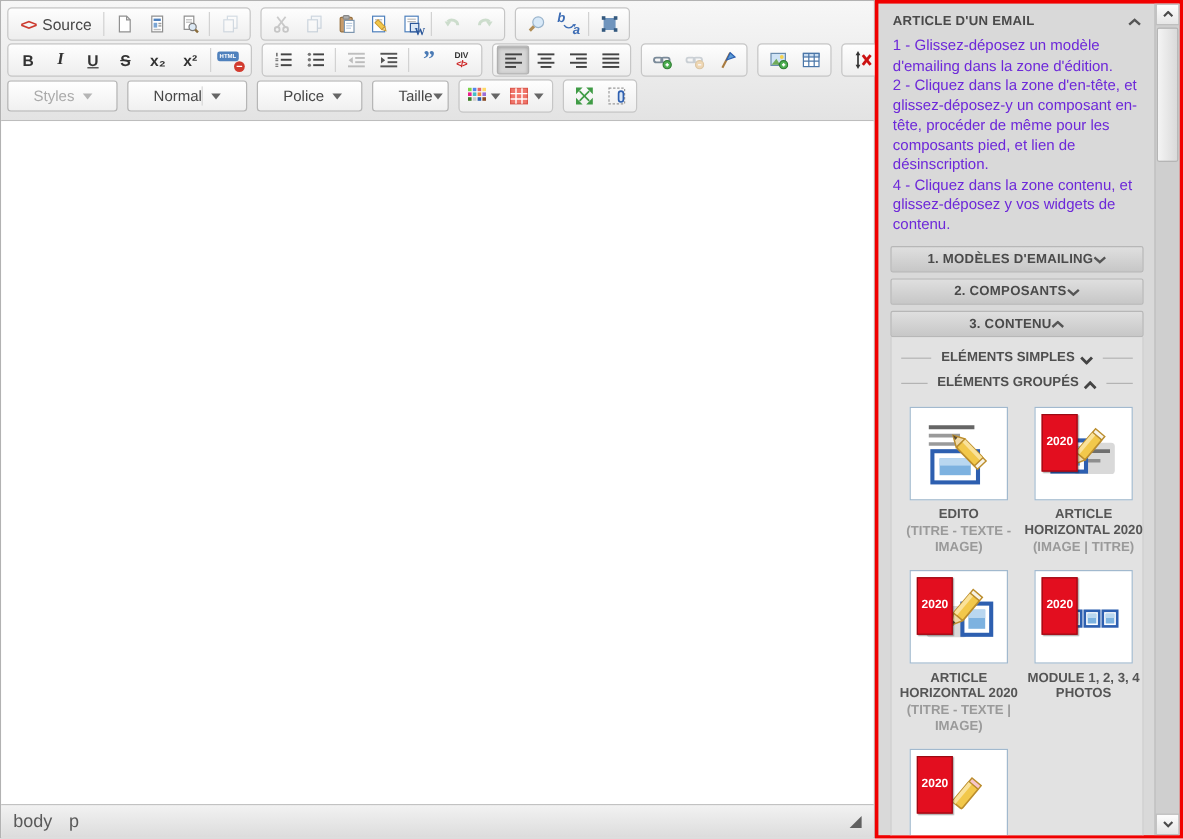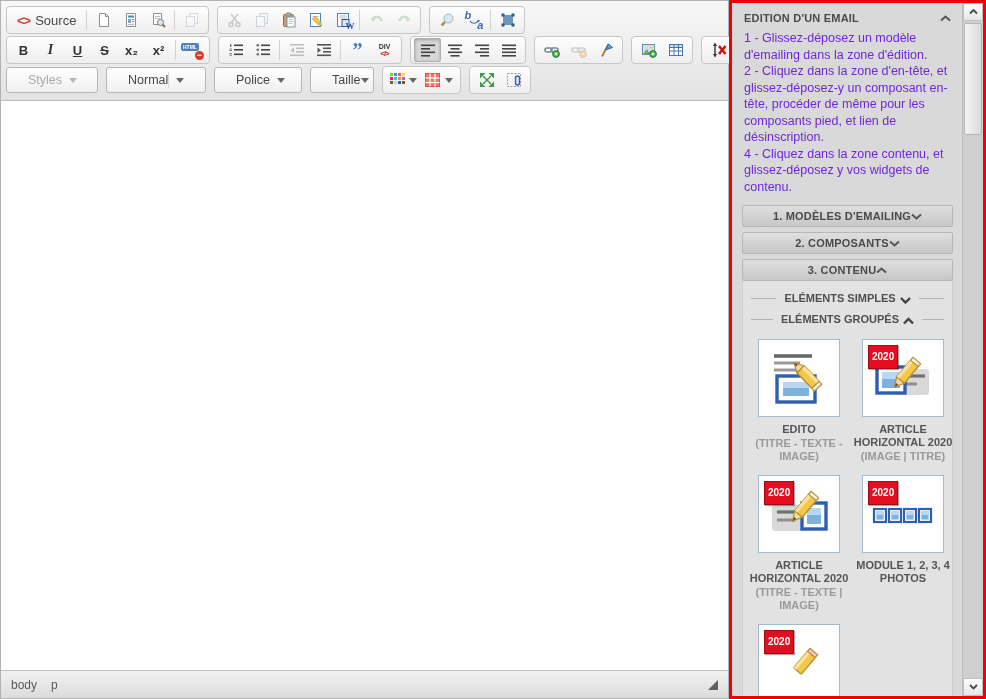--- a/index.html
+++ b/index.html
@@ -38,21 +38,21 @@
   .rep-b{position:absolute;left:4px;top:1px;font-size:11px;font-weight:bold;font-style:italic;color:#3c6cb4;}
   .rep-a{position:absolute;right:4px;bottom:1px;font-size:11px;font-weight:bold;font-style:italic;color:#3c6cb4;}
   .html-badge{position:absolute;left:2px;top:5px;background:#4f81bd;color:#fff;font-size:5px;font-weight:bold;
               padding:1px 2px;border-radius:2px;letter-spacing:0;}
   .rm-minus{position:absolute;right:2px;bottom:2px;width:9px;height:9px;border-radius:50%;background:#d23b2f;
             color:#fff;font-size:9px;line-height:8px;text-align:center;font-weight:bold;}
 
   .content{flex:1;background:#ffffff;cursor:text;}
   .statusbar{height:27px;background:linear-gradient(#f2f2f2,#dcdcdc);border-top:1px solid #c2c2c2;
              display:flex;align-items:center;padding:0 10px;gap:14px;}
-  .statusbar .pathel{font-size:12px;color:#5a5a5a;cursor:pointer;}
+  .statusbar .pathel{font-size:15px;color:#5a5a5a;cursor:pointer;}
   .resize-handle{margin-left:auto;width:0;height:0;border-bottom:10px solid #606060;border-left:10px solid transparent;cursor:nwse-resize;}
 
   
   .sidebar{position:absolute;left:729px;top:0;width:257px;height:699px;box-sizing:border-box;
            border:3px solid #f10000;background:#d9d9d9;display:flex;overflow:hidden;}
   .panel{flex:1;overflow:hidden;padding:8px 9px 0 10px;}
   .sec-head{display:flex;justify-content:space-between;align-items:center;padding:1px 2px;cursor:pointer;}
   .sec-title{font-size:11px;font-weight:bold;color:#4a4a4a;letter-spacing:.2px;}
   .instructions{margin:5px 2px 10px;}
   .instructions p{margin:0;font-size:12.5px;color:#6d28d9;line-height:1.32;}
@@ -62,21 +62,21 @@
   .acc-bar .sec-title{font-size:11px;}
   .acc-content{background:#e2e2e2;border:1px solid #cccccc;border-top:none;padding:2px 2px 0;margin-top:-5px;}
   .subhead{display:flex;align-items:center;gap:8px;margin:9px 6px 0;cursor:pointer;}
   .subhead .line{flex:1;height:1px;background:#b3b3b3;}
   .subhead .sh-label{font-size:11px;font-weight:bold;color:#4f4f4f;display:flex;align-items:flex-end;gap:4px;}
   .wgrid{display:grid;grid-template-columns:1fr 1fr;row-gap:12px;justify-items:center;margin-top:14px;padding:0 2px;}
   .witem{display:flex;flex-direction:column;align-items:center;width:104px;cursor:grab;}
   .wtile{width:82px;height:78px;background:#fff;border:1px solid #a2b9ce;position:relative;
          display:flex;align-items:center;justify-content:center;box-sizing:border-box;}
   .badge{position:absolute;top:5px;left:5px;background:#e30e1f;border:1px solid #9c0a14;color:#fff;
-         font-size:10px;font-weight:bold;padding:4px 3px;line-height:14px;box-shadow:1px 1px 1px rgba(0,0,0,.35);}
+         font-size:10px;font-weight:bold;padding:16px 3px;line-height:14px;box-shadow:1px 1px 1px rgba(0,0,0,.35);}
   .wname{margin-top:6px;font-size:11px;font-weight:bold;color:#555;text-align:center;line-height:1.18;text-transform:uppercase;}
   .wsub{font-size:11px;font-weight:bold;color:#9a9a9a;text-align:center;line-height:1.18;margin-top:1px;}
   .sb-scroll{width:20px;background:#cfcfcf;border-left:1px solid #bdbdbd;display:flex;flex-direction:column;}
   .sb-arrow{height:18px;background:linear-gradient(#fdfdfd,#e6e6e6);border:1px solid #bfbfbf;box-sizing:border-box;
             display:flex;align-items:center;justify-content:center;cursor:pointer;}
   .sb-track{flex:1;position:relative;cursor:pointer;}
   .sb-thumb{position:absolute;top:2px;left:1px;right:1px;height:110px;background:linear-gradient(90deg,#f4f4f4,#dadada);
             border:1px solid #b5b5b5;border-radius:2px;cursor:grab;}
 </style>
 </head>
@@ -474,21 +474,21 @@
       <span class="pathel">body</span>
       <span class="pathel">p</span>
       <div class="resize-handle"></div>
     </div>
   </div>
 
   <aside class="sidebar">
     <div class="panel">
 
       <div class="sec-head">
-        <span class="sec-title">EDITION D'UN EMAIL</span>
+        <span class="sec-title">ARTICLE D'UN EMAIL</span>
         <svg width="11" height="7">
             <polyline points="1,5.5 5.5,1.5 10,5.5" fill="none" stroke="#555" stroke-width="2"></polyline>
           </svg>
       </div>
       <div class="instructions">
         <p>1 - Glissez-déposez un modèle d'emailing dans la zone d'édition.</p>
         <p>2 - Cliquez dans la zone d'en-tête, et glissez-déposez-y un composant en-tête, procéder de même pour les composants pied, et lien de désinscription.</p>
         <p>4 - Cliquez dans la zone contenu, et glissez-déposez y vos widgets de contenu.</p>
       </div>
 

